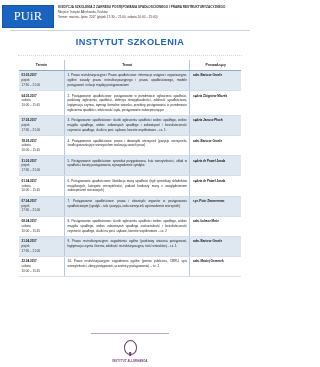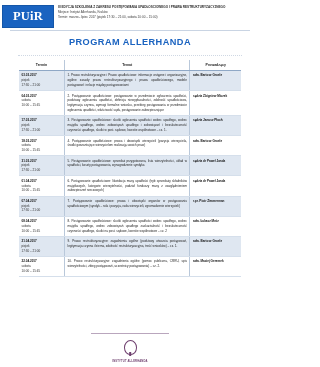--- a/index.html
+++ b/index.html
@@ -29,21 +29,21 @@
     background:#1a63c0;
     border:1px solid #1456a8;
     display:flex;align-items:center;justify-content:center;
     flex:0 0 auto;
     margin-top:1px;
   }
   .logo-text{
     color:#ffffff;
     font-family:"Liberation Serif", serif;
     font-size:12.5px;
-    font-weight:700;
+    font-weight:400;
     letter-spacing:.2px;
     line-height:1;
   }
   .header-lines{
     flex:1 1 auto;
     padding-top:1px;
     min-width:0;
   }
   .hl{
     font-size:3.1px;
@@ -178,21 +178,21 @@
       <span class="logo-text">PUiR</span>
     </div>
     <div class="header-lines">
       <div class="hl bold">III EDYCJA SZKOLENIA Z ZAKRESU POSTĘPOWANIA UPADŁOŚCIOWEGO I PRAWA RESTRUKTURYZACYJNEGO</div>
       <div class="hl">Miejsce: Instytut Allerhanda, Kraków</div>
       <div class="hl">Termin: marzec- lipiec 2017 (piątek 17:30 – 21:00, sobota 10:00 – 15:00)</div>
     </div>
   </div>
   <div class="hdr-rule"></div>
 
-  <div class="title">PROGRAM ALLERHANDA</div>
+  <div class="title">INSTYTUT SZKOLENIA</div>
   <div class="title-rule"></div>
 
   <div class="table-wrap">
     <table>
       <colgroup>
         <col class="c-date">
         <col class="c-topic">
         <col class="c-pres">
       </colgroup>
       <thead>

